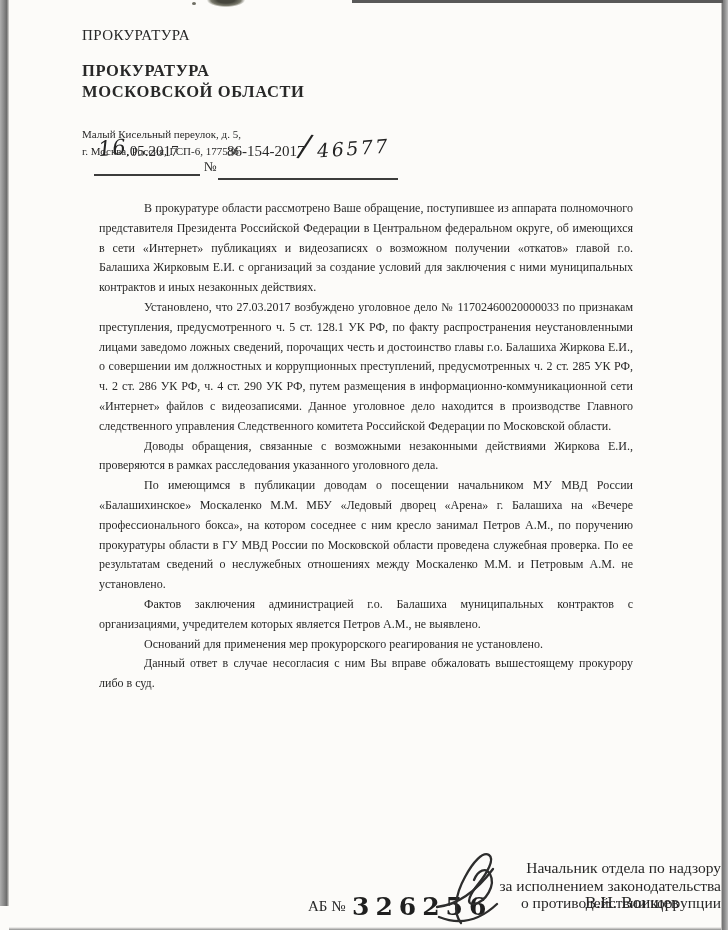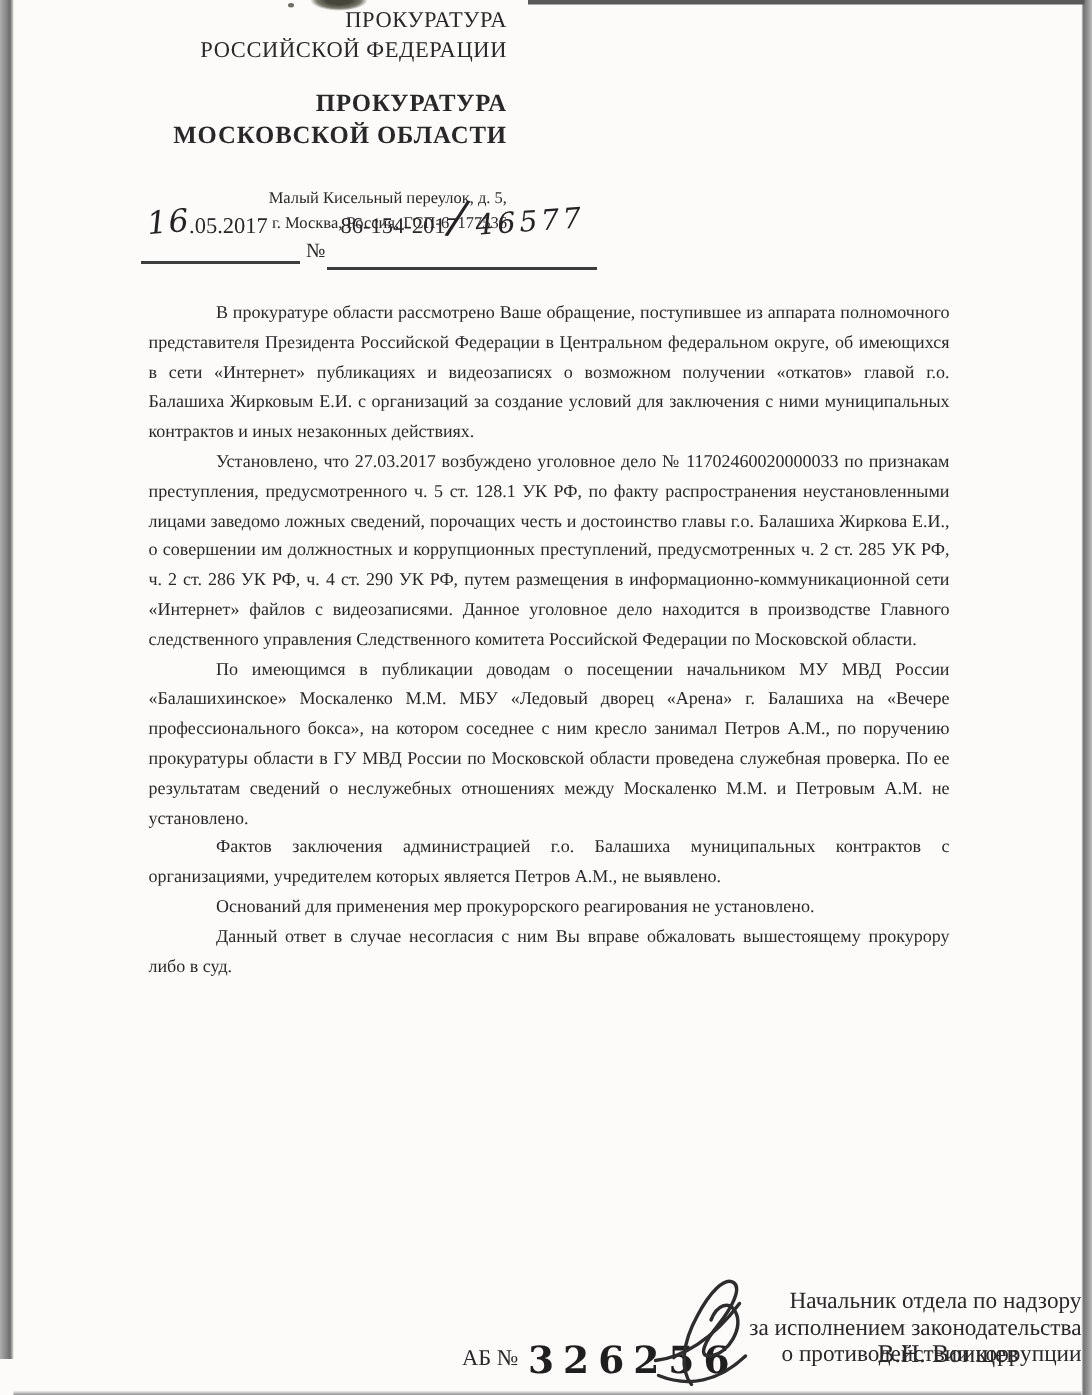--- a/index.html
+++ b/index.html
@@ -15,21 +15,21 @@
     background:linear-gradient(270deg,#bdbdbd 0%,#8a8a8a 50%,#747474 80%,#e4e2df 100%); }
   .edge-top   { position:absolute; top:0; left:352px; right:5px; height:3px; background:#595959; }
   .edge-bottom{ position:absolute; bottom:0; left:9px; right:7px; height:3px;
     background:linear-gradient(0deg,#909090,rgba(160,160,160,0)); }
   
   .emblem { position:absolute; left:201px; top:0; width:48px; height:9px;
     background:radial-gradient(ellipse 50% 100% at 52% 0%, #45453c 35%, #79796c 62%, rgba(120,120,110,0) 80%); }
   .emblem-dot { position:absolute; left:192px; top:2px; width:4px; height:3px; background:#6e6e64; border-radius:50%; }
 
   
-  .letterhead { position:absolute; left:82px; top:5px; width:256px; text-align:right; }
+  .letterhead { position:absolute; left:82px; top:26px; width:256px; text-align:left; }
   .org-federal  { font-size:15px; line-height:19.5px; letter-spacing:0.4px; }
   .org-regional { margin-top:14px; font-weight:bold; font-size:16.5px; line-height:21px; letter-spacing:0.6px; }
   .address      { margin-top:24px; font-size:11px; line-height:17px; }
 
   
   .dateline { position:absolute; left:93px; top:132px; width:300px; height:52px; font-size:15px; }
   .hw { font-family:"DejaVu Serif",serif; font-style:italic; color:#232323; }
   .date-hand { position:absolute; left:5px;  top:4px;  font-size:21px; transform:rotate(-5deg); letter-spacing:1px; }
   .date-typed{ position:absolute; left:33px; top:11px; }
   .reg-typed { position:absolute; left:134px; top:11px; }
@@ -62,21 +62,20 @@
   <div class="edge-left"></div>
   <div class="edge-right"></div>
   <div class="edge-top"></div>
   <div class="edge-bottom"></div>
   <div class="emblem"></div>
   <div class="emblem-dot"></div>
 
   <div class="letterhead">
     <div class="org-federal">
       <div>ПРОКУРАТУРА</div>
-      <div>РОССИЙСКОЙ ФЕДЕРАЦИИ</div>
     </div>
     <div class="org-regional">
       <div>ПРОКУРАТУРА</div>
       <div>МОСКОВСКОЙ ОБЛАСТИ</div>
     </div>
     <div class="address">
       <div>Малый Кисельный переулок, д. 5,</div>
       <div>г. Москва, Россия, ГСП-6, 177536</div>
     </div>
   </div>
@@ -88,20 +87,21 @@
     <span class="hw reg-slash">/</span>
     <span class="hw reg-hand">46577</span>
     <span class="uline-1"></span>
     <span class="no-sign">№</span>
     <span class="uline-2"></span>
   </div>
 
   <div class="body-text">
     <p>В прокуратуре области рассмотрено Ваше обращение, поступившее из аппарата полномочного представителя Президента Российской Федерации в Центральном федеральном округе, об имеющихся в сети «Интернет» публикациях и видеозаписях о возможном получении «откатов» главой г.о. Балашиха Жирковым Е.И. с организаций за создание условий для заключения с ними муниципальных контрактов и иных незаконных действиях.</p>
     <p>Установлено, что 27.03.2017 возбуждено уголовное дело № 11702460020000033 по признакам преступления, предусмотренного ч. 5 ст. 128.1 УК РФ, по факту распространения неустановленными лицами заведомо ложных сведений, порочащих честь и достоинство главы г.о. Балашиха Жиркова Е.И., о совершении им должностных и коррупционных преступлений, предусмотренных ч. 2 ст. 285 УК РФ, ч. 2 ст. 286 УК РФ, ч. 4 ст. 290 УК РФ, путем размещения в информационно-коммуникационной сети «Интернет» файлов с видеозаписями. Данное уголовное дело находится в производстве Главного следственного управления Следственного комитета Российской Федерации по Московской области.</p>
+    <p>Доводы обращения, связанные с возможными незаконными действиями Жиркова Е.И., проверяются в рамках расследования указанного уголовного дела.</p>
     <p>По имеющимся в публикации доводам о посещении начальником МУ МВД России «Балашихинское» Москаленко М.М. МБУ «Ледовый дворец «Арена» г. Балашиха на «Вечере профессионального бокса», на котором соседнее с ним кресло занимал Петров А.М., по поручению прокуратуры области в ГУ МВД России по Московской области проведена служебная проверка. По ее результатам сведений о неслужебных отношениях между Москаленко М.М. и Петровым А.М. не установлено.</p>
     <p>Фактов заключения администрацией г.о. Балашиха муниципальных контрактов с организациями, учредителем которых является Петров А.М., не выявлено.</p>
     <p>Оснований для применения мер прокурорского реагирования не установлено.</p>
     <p>Данный ответ в случае несогласия с ним Вы вправе обжаловать вышестоящему прокурору либо в суд.</p>
   </div>
 
   <div class="sig-block">
     <div class="sig-title">
       <div>Начальник отдела по надзору</div>
       <div>за исполнением законодательства</div>

